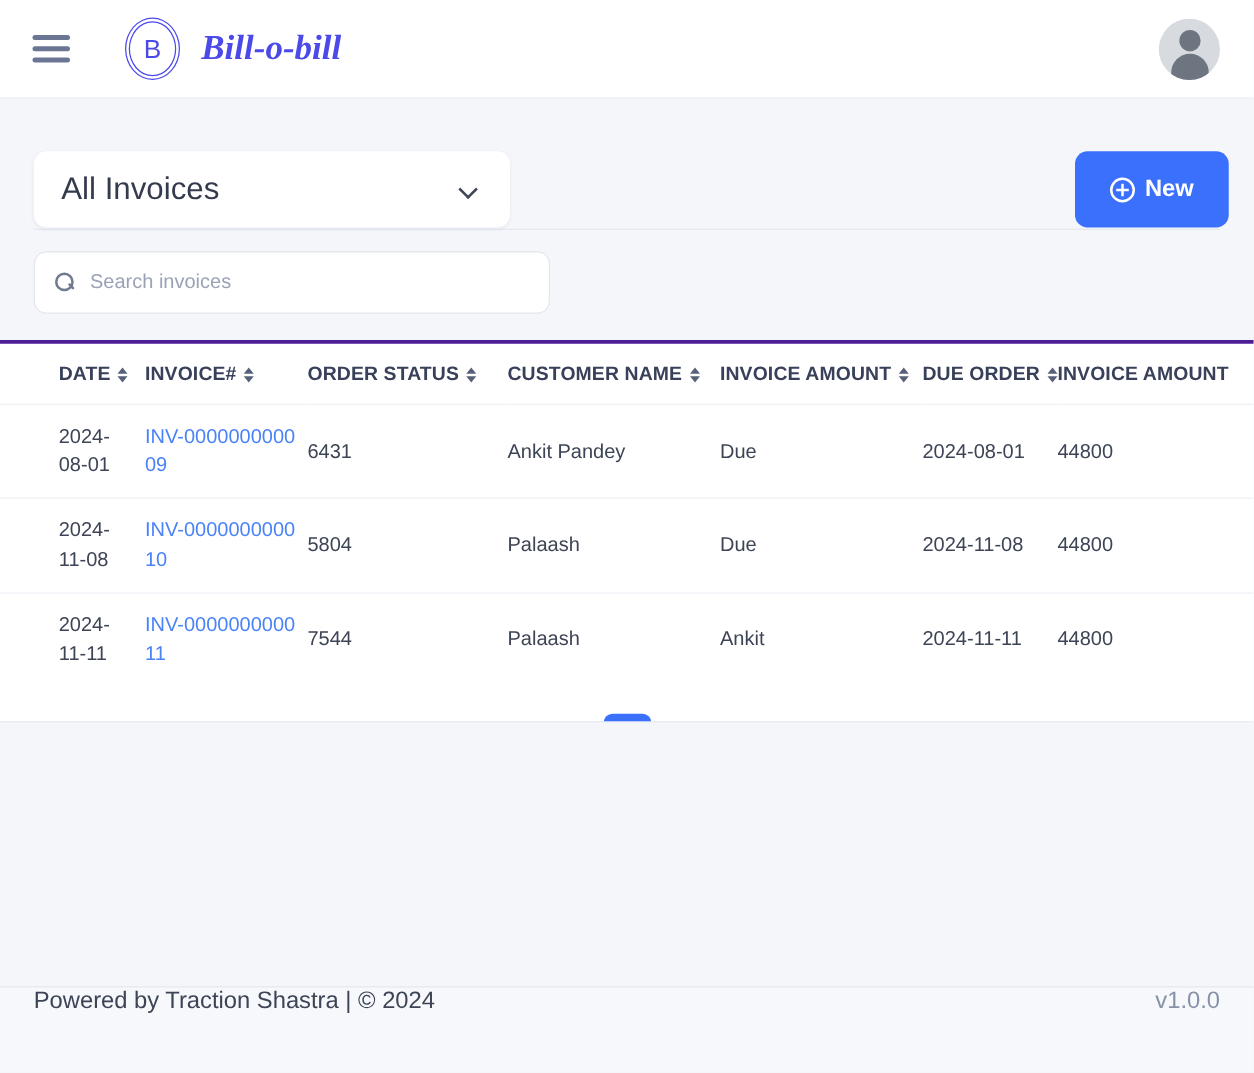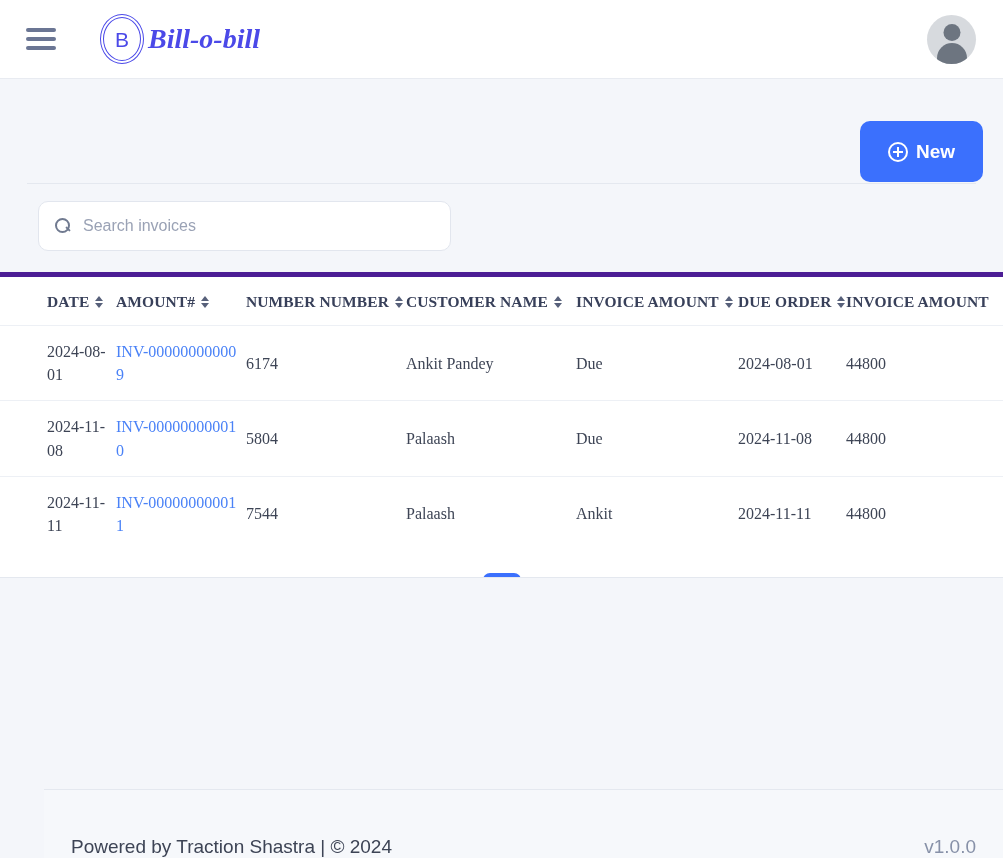--- a/index.html
+++ b/index.html
@@ -31,21 +31,21 @@
     position: absolute; border: 1.6px solid #4b49e8; border-radius: 50%;
   }
   .logo-mark .ring.outer { left: 1px; top: 1px; width: 44px; height: 50px; }
   .logo-mark .ring.inner { left: 4px; top: 4px; width: 38px; height: 44px; }
   .logo-mark .letter {
     position: relative; font-family: "Liberation Sans", sans-serif;
     font-size: 21px; color: #4b49e8; line-height: 1;
   }
   .logo-text {
     font-family: "Liberation Serif", serif; font-style: italic; font-weight: 700;
-    font-size: 28px; color: #4b49e8; margin-left: 3px; letter-spacing: 0px;
+    font-size: 28px; color: #4b49e8; margin-left: 16px; letter-spacing: 0px;
   }
 
   .avatar {
     position: absolute; right: 27px; top: 15px;
     width: 49px; height: 49px; border-radius: 50%;
     background: #d7dade; overflow: hidden; cursor: pointer;
   }
   .avatar .head {
     position: absolute; left: 50%; top: 9px; transform: translateX(-50%);
     width: 17px; height: 17px; border-radius: 50%; background: #6d7580;
@@ -87,21 +87,21 @@
     position: relative; flex: none;
   }
   .plus-circle::before, .plus-circle::after {
     content: ""; position: absolute; background: #fff;
   }
   .plus-circle::before { left: 3px; top: 7px; width: 10px; height: 2px; }
   .plus-circle::after  { left: 7px; top: 3px; width: 2px; height: 10px; }
 
   .divider { height: 1px; background: #e4e8ef; margin: 9px 27px 0 27px; }
 
-  .search-wrap { padding: 17px 0 0 27px; height: 88px; flex: 0 0 88px; margin-left: 11px; }
+  .search-wrap { padding: 17px 0 0 27px; height: 88px; flex: 0 0 88px; }
   .search-box {
     width: 413px; height: 50px; background: #fff;
     border: 1px solid #e2e6ee; border-radius: 10px;
     display: flex; align-items: center; padding: 0 16px;
   }
   .search-icon { width: 16px; height: 16px; position: relative; flex: none; margin-right: 12px; }
   .search-icon::before {
     content: ""; position: absolute; left: 0; top: 0;
     width: 11px; height: 11px; border: 2px solid #707a90; border-radius: 50%;
   }
@@ -112,22 +112,22 @@
   }
   .search-input {
     border: none; outline: none; background: transparent;
     font-size: 16px; color: #3d4455; width: 100%;
     font-family: "Liberation Sans", sans-serif;
   }
   .search-input::placeholder { color: #9aa2b5; }
 
   
   .table-card {
-    background: #fff; border-top: 5px solid #4c1d95; border-bottom: 1px solid #e4e8ef;
-    height: 306px; flex: 0 0 306px; overflow: hidden; position: relative; font-family: Liberation Serif, serif;
+    background: #fff; border-top: 3px solid #4c1d95; border-bottom: 1px solid #e4e8ef;
+    height: 306px; flex: 0 0 306px; overflow: hidden; position: relative;
   }
   table.invoices { border-collapse: collapse; table-layout: fixed; width: 1135px; }
   table.invoices th {
     text-align: left; font-size: 15.5px; font-weight: 700; color: #38405a;
     padding: 16px 8px 14px 0; white-space: nowrap; letter-spacing: .1px;
     vertical-align: middle; cursor: pointer;
   }
   table.invoices th:first-child { padding-left: 47px; }
   .th-inner { display: inline-flex; align-items: center; gap: 6px; }
   .sort-ico { display: inline-flex; flex-direction: column; gap: 2px; }
@@ -171,23 +171,22 @@
     width: 38px; height: 35px; border-radius: 7px; background: #3b70fd; color: #fff;
     display: flex; align-items: center; justify-content: center;
     font-size: 15px; cursor: pointer;
   }
 
   
   .spacer { flex: 1 1 auto; background: #f4f6fa; }
   .footer {
     height: 69px; flex: 0 0 69px; background: #f6f8fb;
     border-top: 1px solid #e4e8ef;
-    display: flex; align-items: flex-end; justify-content: space-between;
+    display: flex; align-items: flex-start; justify-content: space-between;
     padding: 0 27px;
-    margin-left: 44px;
   }
   .footer .left { font-size: 19px; color: #3d4455; }
   .footer .right { font-size: 19px; color: #8791a8; }
 </style>
 </head>
 <body>
 
 <div class="page">
 
   <div class="topbar">
@@ -208,20 +207,24 @@
 
     <div class="avatar">
       <div class="head"></div>
       <div class="body"></div>
     </div>
   </div>
 
   <div class="content">
 
     <div class="toolbar">
+      <div class="select-card">
+        <div class="label">All Invoices</div>
+        <div class="chev-down"></div>
+      </div>
       <button class="new-btn">
         <span class="plus-circle"></span>
         <span>New</span>
       </button>
     </div>
 
     <div class="divider"></div>
 
     <div class="search-wrap">
       <div class="search-box">
@@ -247,30 +250,30 @@
               <span class="th-inner">
                 <span>DATE</span>
                 <span class="sort-ico">
                     <i class="up"></i>
                     <i class="dn"></i>
                   </span>
               </span>
             </th>
             <th>
               <span class="th-inner">
-                <span>AMOUNT#</span>
-                <span class="sort-ico">
-                    <i class="up"></i>
-                    <i class="dn"></i>
-                  </span>
-              </span>
-            </th>
-            <th>
-              <span class="th-inner">
-                <span>NUMBER NUMBER</span>
+                <span>INVOICE#</span>
+                <span class="sort-ico">
+                    <i class="up"></i>
+                    <i class="dn"></i>
+                  </span>
+              </span>
+            </th>
+            <th>
+              <span class="th-inner">
+                <span>ORDER STATUS</span>
                 <span class="sort-ico">
                     <i class="up"></i>
                     <i class="dn"></i>
                   </span>
               </span>
             </th>
             <th>
               <span class="th-inner">
                 <span>CUSTOMER NAME</span>
                 <span class="sort-ico">
@@ -303,21 +306,21 @@
               </span>
             </th>
           </tr>
         </thead>
         <tbody>
           <tr>
             <td class="date">2024-08-01</td>
             <td class="inv">
               <a>INV-000000000009</a>
             </td>
-            <td>6174</td>
+            <td>6431</td>
             <td>Ankit Pandey</td>
             <td>Due</td>
             <td>2024-08-01</td>
             <td>44800</td>
           </tr>
           <tr>
             <td class="date">2024-11-08</td>
             <td class="inv">
               <a>INV-000000000010</a>
             </td>

